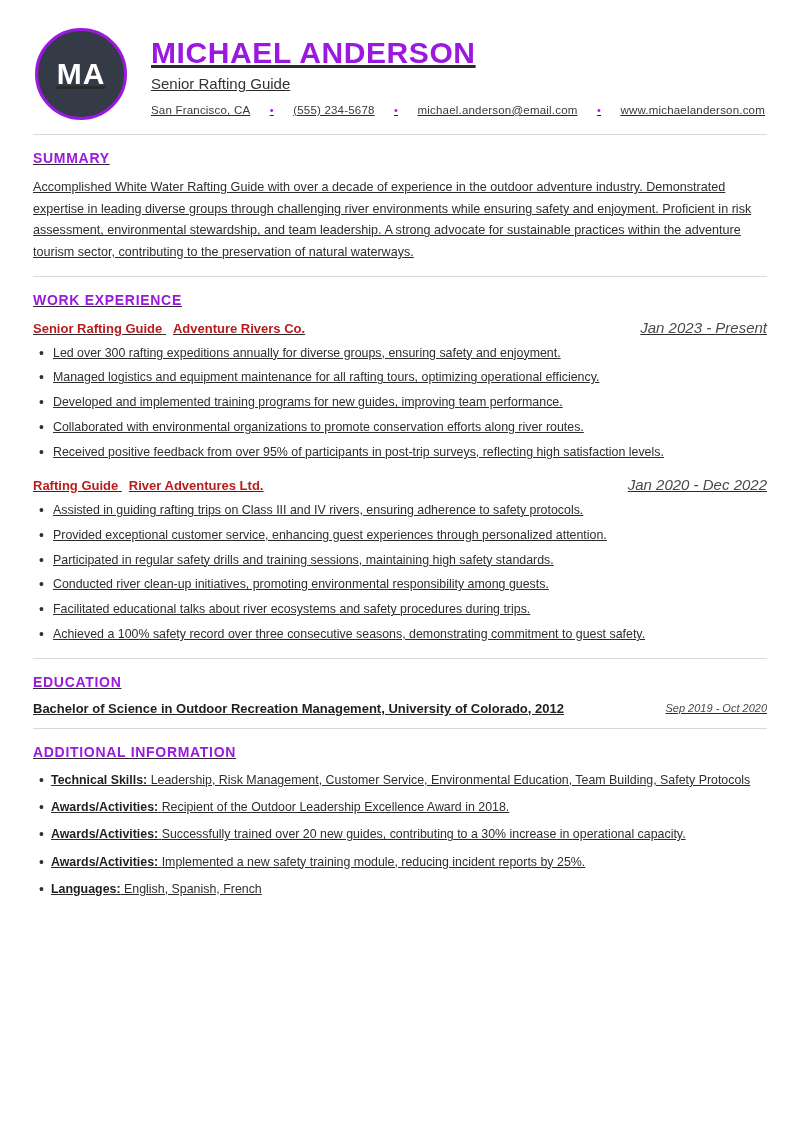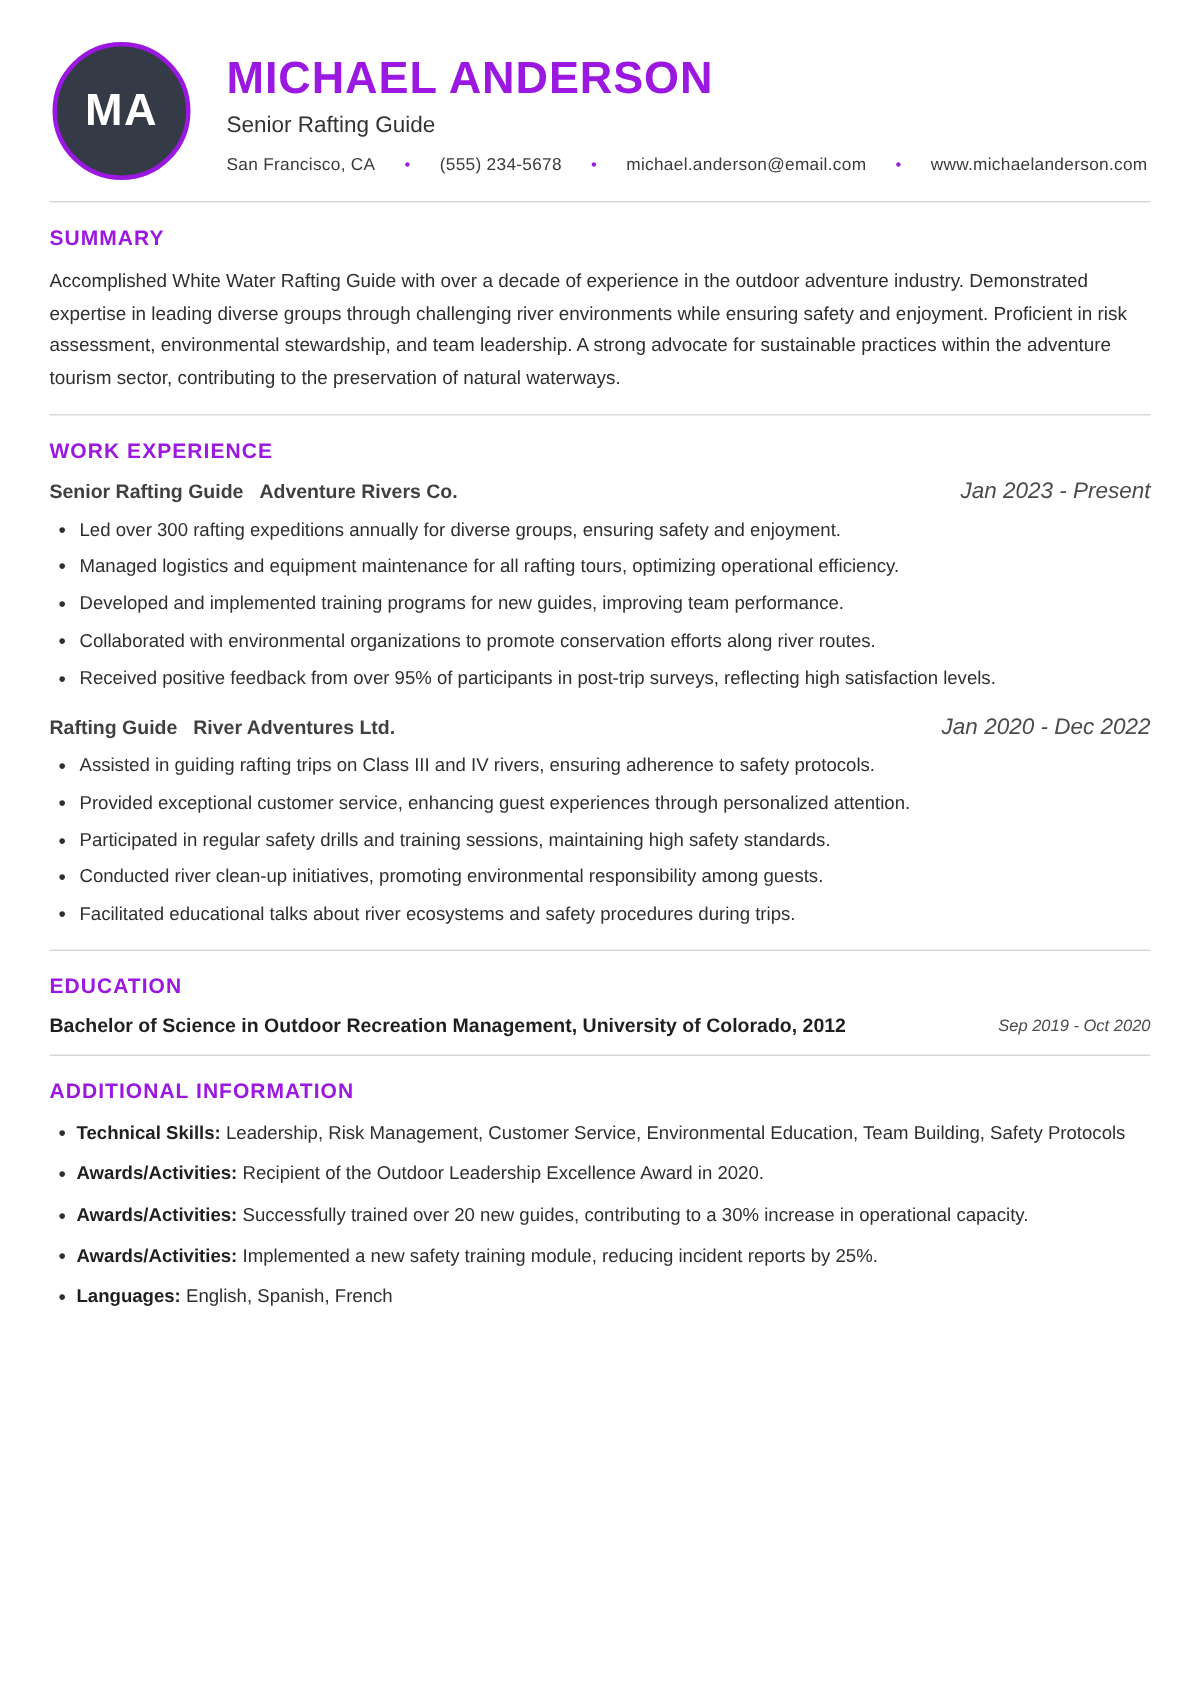--- a/index.html
+++ b/index.html
@@ -14,20 +14,21 @@
     color: #2b2b2b;
     -webkit-font-smoothing: antialiased;
   }
   .page {
     width: 800px;
     min-height: 1130px;
     box-sizing: border-box;
     padding: 26px 33px 30px 33px;
     background: #ffffff;
     position: relative;
+    text-decoration: underline;
   }
 
   
   .header {
     display: flex;
     align-items: flex-start;
     padding-bottom: 14px;
   }
   .avatar-wrap {
     width: 96px;
@@ -116,21 +117,21 @@
   .job:last-child { margin-bottom: 2px; }
   .job-head {
     display: flex;
     align-items: baseline;
     justify-content: space-between;
     margin-bottom: 8px;
   }
   .job-head-left {
     font-size: 13px;
     font-weight: bold;
-    color: #404040;
+    color: #b91c1c;
   }
   .job-company { margin-left: 7px; }
   .job-dates {
     font-size: 15px;
     font-style: italic;
     color: #4a4a4a;
     white-space: nowrap;
     padding-left: 14px;
   }
   ul.bullets {
@@ -260,20 +261,21 @@
           <span class="job-company">River Adventures Ltd.</span>
         </div>
         <div class="job-dates">Jan 2020 - Dec 2022</div>
       </div>
       <ul class="bullets">
         <li>Assisted in guiding rafting trips on Class III and IV rivers, ensuring adherence to safety protocols.</li>
         <li>Provided exceptional customer service, enhancing guest experiences through personalized attention.</li>
         <li>Participated in regular safety drills and training sessions, maintaining high safety standards.</li>
         <li>Conducted river clean-up initiatives, promoting environmental responsibility among guests.</li>
         <li>Facilitated educational talks about river ecosystems and safety procedures during trips.</li>
+        <li>Achieved a 100% safety record over three consecutive seasons, demonstrating commitment to guest safety.</li>
       </ul>
     </div>
   </div>
 
   <hr class="rule">
 
   <div class="section">
     <h2 class="section-title">EDUCATION</h2>
     <div class="edu-row">
       <div class="edu-degree">Bachelor of Science in Outdoor Recreation Management, University of Colorado, 2012</div>
@@ -285,21 +287,21 @@
 
   <div class="section">
     <h2 class="section-title">ADDITIONAL INFORMATION</h2>
     <ul class="info">
       <li>
         <span class="info-label">Technical Skills:</span>
         <span class="info-value">Leadership, Risk Management, Customer Service, Environmental Education, Team Building, Safety Protocols</span>
       </li>
       <li>
         <span class="info-label">Awards/Activities:</span>
-        <span class="info-value">Recipient of the Outdoor Leadership Excellence Award in 2020.</span>
+        <span class="info-value">Recipient of the Outdoor Leadership Excellence Award in 2018.</span>
       </li>
       <li>
         <span class="info-label">Awards/Activities:</span>
         <span class="info-value">Successfully trained over 20 new guides, contributing to a 30% increase in operational capacity.</span>
       </li>
       <li>
         <span class="info-label">Awards/Activities:</span>
         <span class="info-value">Implemented a new safety training module, reducing incident reports by 25%.</span>
       </li>
       <li>

